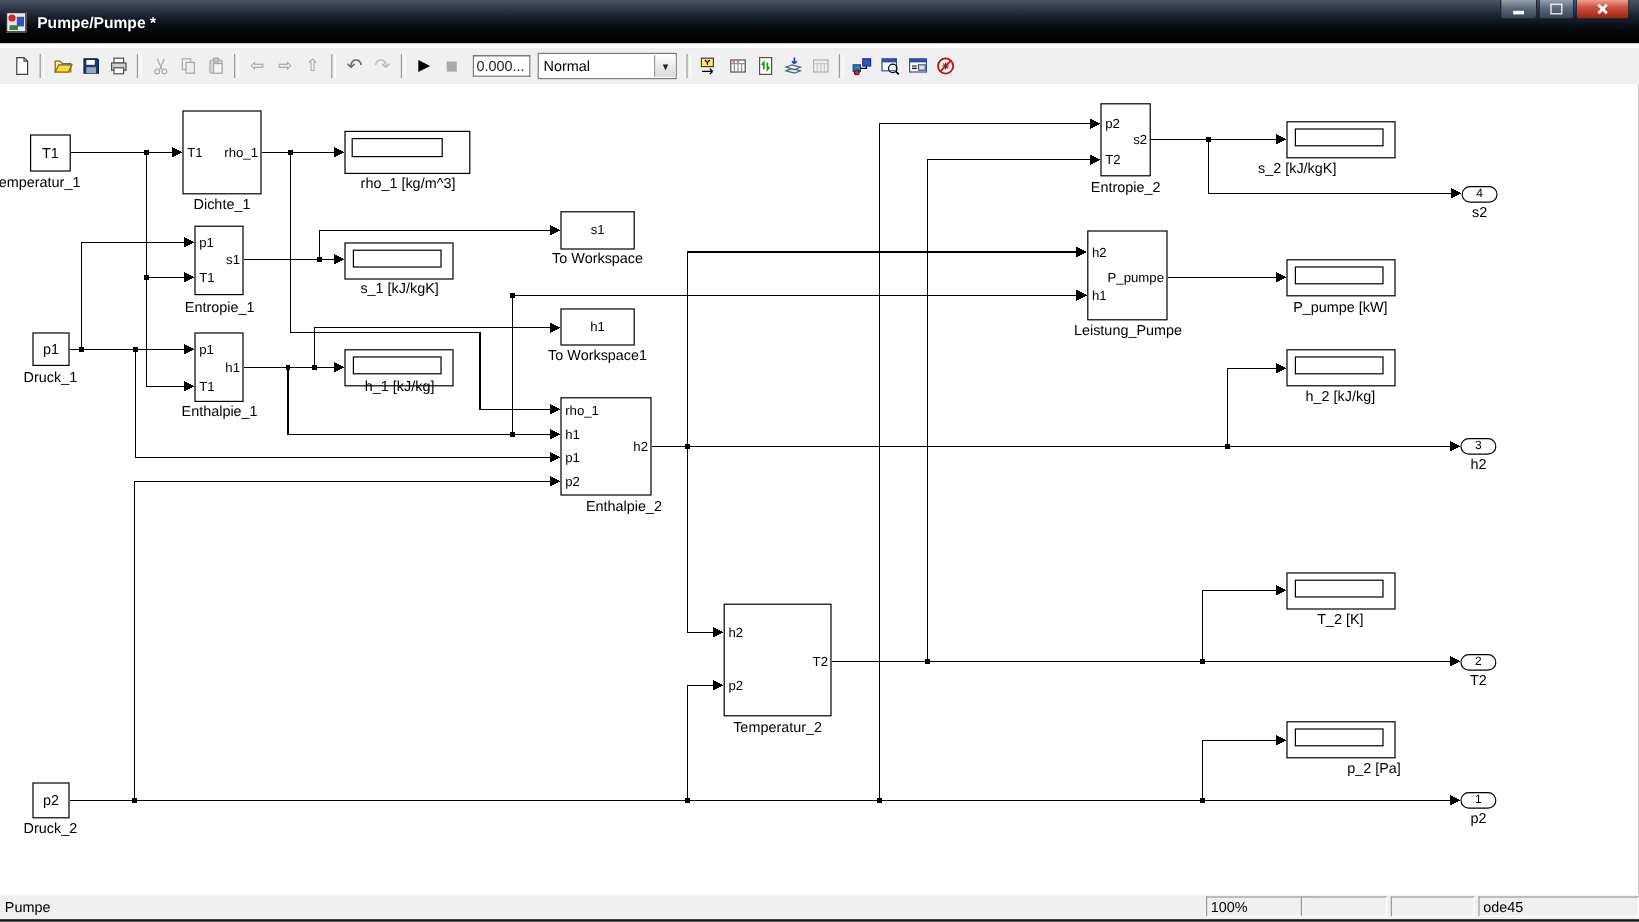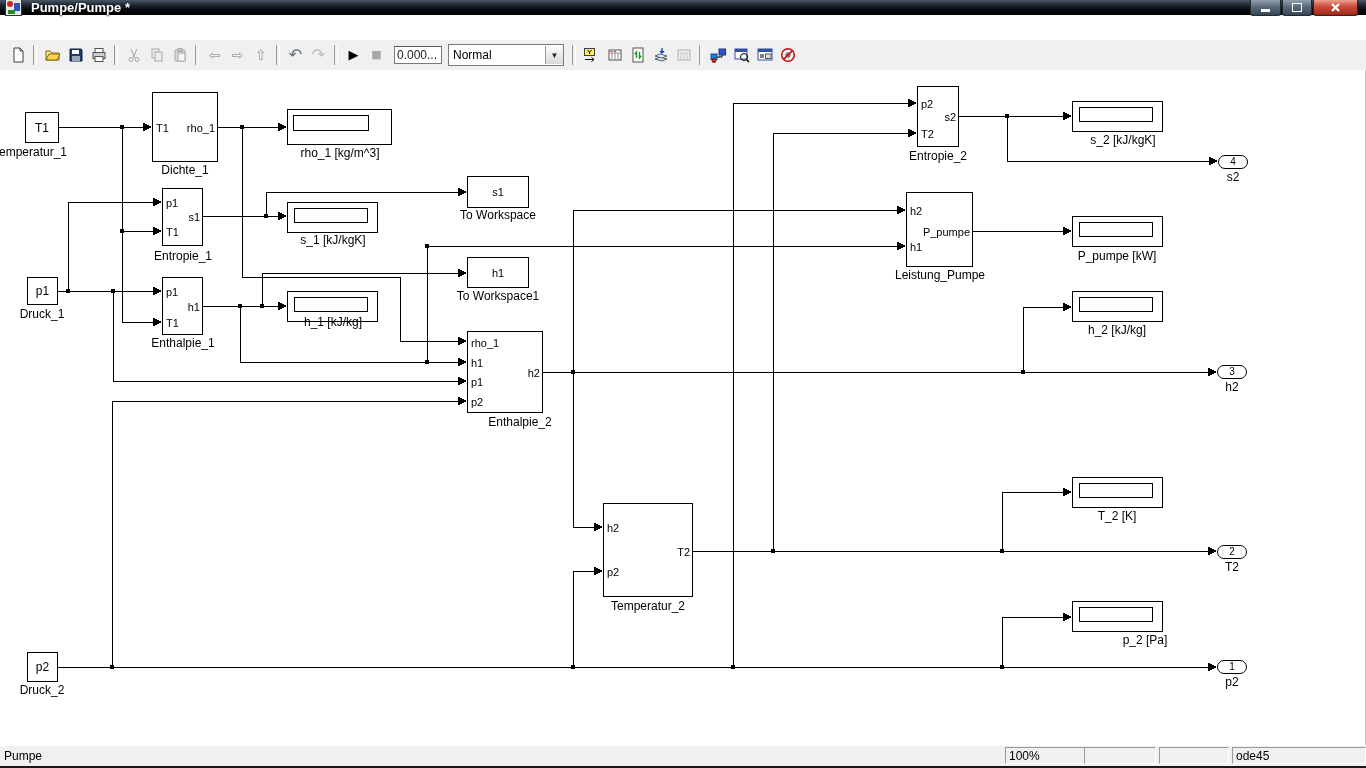--- a/index.html
+++ b/index.html
@@ -1,19 +1,19 @@
 <!DOCTYPE html>
 <html><head>
 <meta charset="utf-8">
 <style>
   html,body{margin:0;padding:0;background:#000;}
   #win{position:relative;width:1366px;height:768px;background:#fff;overflow:hidden;
        font-family:"Liberation Sans","DejaVu Sans",sans-serif;-webkit-font-smoothing:antialiased;}
   
-  #titlebar{position:absolute;left:0;top:0;width:1366px;height:15px;
+  #titlebar{position:absolute;left:0;top:0;width:1366px;height:36px;
     background:linear-gradient(#4a5666 0%,#1c2430 35%,#05080c 70%,#000 100%);
     color:#fff;display:flex;align-items:center;}
   #appicon{width:15px;height:15px;margin-left:5px;position:relative;background:#e8e8e8;
     border:1px solid #333;}
   #appicon i{position:absolute;display:block;}
   #appicon .a1{left:1px;top:1px;width:6px;height:6px;background:#c92a1c;border-radius:50%;}
   #appicon .a2{right:1px;top:3px;width:6px;height:8px;background:#2a54c9;}
   #appicon .a3{left:2px;bottom:1px;width:7px;height:4px;background:#2a8a2a;}
   #title{margin-left:9px;font-size:13px;font-weight:bold;
     text-shadow:0 1px 2px #000;}
@@ -409,21 +409,21 @@
   <div class="lbl" style="left:333px;top:234px">s_1 [kJ/kgK]</div>
 
   <div class="blk" style="left:287px;top:291px;width:91px;height:31px">
       <div class="disp-inner" style="left:6px;top:5px;width:72px;height:13px"></div>
     </div>
   <div class="lbl" style="left:333px;top:316px">h_1 [kJ/kg]</div>
 
   <div class="blk" style="left:1072px;top:101px;width:91px;height:31px">
       <div class="disp-inner" style="left:6px;top:5px;width:72px;height:13px"></div>
     </div>
-  <div class="lbl" style="left:1123px;top:134px">s_2 [kJ/kgK]</div>
+  <div class="lbl" style="left:1081px;top:134px">s_2 [kJ/kgK]</div>
 
   <div class="blk" style="left:1072px;top:216px;width:91px;height:31px">
       <div class="disp-inner" style="left:6px;top:5px;width:72px;height:13px"></div>
     </div>
   <div class="lbl" style="left:1117px;top:250px">P_pumpe [kW]</div>
 
   <div class="blk" style="left:1072px;top:291px;width:91px;height:31px">
       <div class="disp-inner" style="left:6px;top:5px;width:72px;height:13px"></div>
     </div>
   <div class="lbl" style="left:1117px;top:324px">h_2 [kJ/kg]</div>

